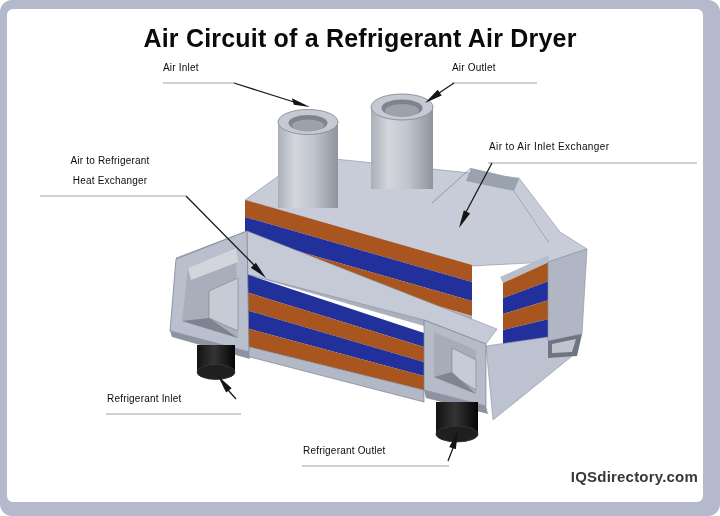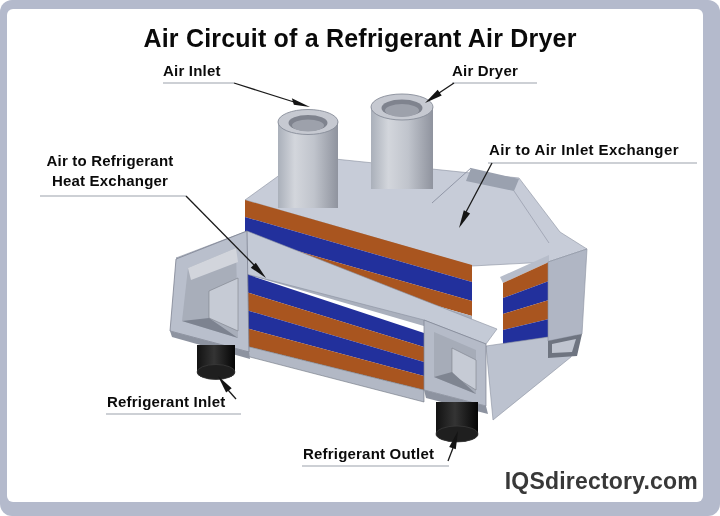--- a/index.html
+++ b/index.html
@@ -1,23 +1,23 @@
 <!DOCTYPE html>
 <html style="--frame: #b4bacc; --paper: #ffffff; --orange: #a9551f; --blue: #22309c;"><head>
 <meta charset="utf-8">
 <style>
   html,body{margin:0;padding:0;background:#fff;}
   #stage{position:relative;width:720px;height:516px;font-family:"Liberation Sans",sans-serif;overflow:hidden;}
   #frame{position:absolute;inset:0;background:var(--frame,#b4bacc);border-radius:12px;}
   #canvas{position:absolute;left:7px;top:9px;right:17px;bottom:14px;background:var(--paper,#ffffff);border-radius:6px;}
   #scene{position:absolute;left:0;top:0;}
-  .lbl{position:absolute;font-weight:bold;font-size:15px;color:#0b0b0b;white-space:nowrap;letter-spacing:.2px;}
+  .lbl{position:absolute;font-weight:normal;font-size:10px;color:#0b0b0b;white-space:nowrap;letter-spacing:.2px;}
   #title{position:absolute;left:0;right:0;top:24px;text-align:center;font-weight:bold;font-size:25px;color:#0a0a0a;letter-spacing:.2px;}
   #lbl-a2r{left:30px;top:151px;width:160px;text-align:center;line-height:20px;white-space:normal;}
-  #watermark{position:absolute;right:22px;top:468px;font-weight:bold;font-size:23px;color:#383838;letter-spacing:.2px;}
+  #watermark{position:absolute;right:22px;top:468px;font-weight:bold;font-size:15px;color:#383838;letter-spacing:.2px;}
   .st-o{fill:var(--orange,#a9551f);}
   .st-b{fill:var(--blue,#22309c);}
   .edge{stroke:#8a90a0;stroke-width:.6;}
 </style>
 </head>
 <body>
 
 <div id="stage">
   <div id="frame"></div>
   <div id="canvas"></div>
@@ -128,21 +128,21 @@
       <polygon points="425,103 437.7,89.8 441.7,95.5"></polygon>
       <polygon points="266,278 250.8,267.7 255.8,262.7"></polygon>
       <polygon points="459,228 463.8,210.3 470.1,213.4"></polygon>
       <polygon points="218,376 231.7,388.2 226.1,392.4"></polygon>
       <polygon points="458,431 455.8,449.2 449.2,447.1"></polygon>
     </g>
   </svg>
 
   <div id="title">Air Circuit of a Refrigerant Air Dryer</div>
   <div class="lbl" style="left:163px;top:62px;">Air Inlet</div>
-  <div class="lbl" style="left:452px;top:62px;">Air Dryer</div>
+  <div class="lbl" style="left:452px;top:62px;">Air Outlet</div>
   <div class="lbl" id="lbl-a2r">
     <div>Air to Refrigerant</div>
     <div>Heat Exchanger</div>
   </div>
   <div class="lbl" style="left:489px;top:141px;letter-spacing:.4px;">Air to Air Inlet Exchanger</div>
   <div class="lbl" style="left:107px;top:393px;">Refrigerant Inlet</div>
   <div class="lbl" style="left:303px;top:445px;text-align:right;">Refrigerant Outlet</div>
   <div id="watermark">IQSdirectory.com</div>
 </div>
 

